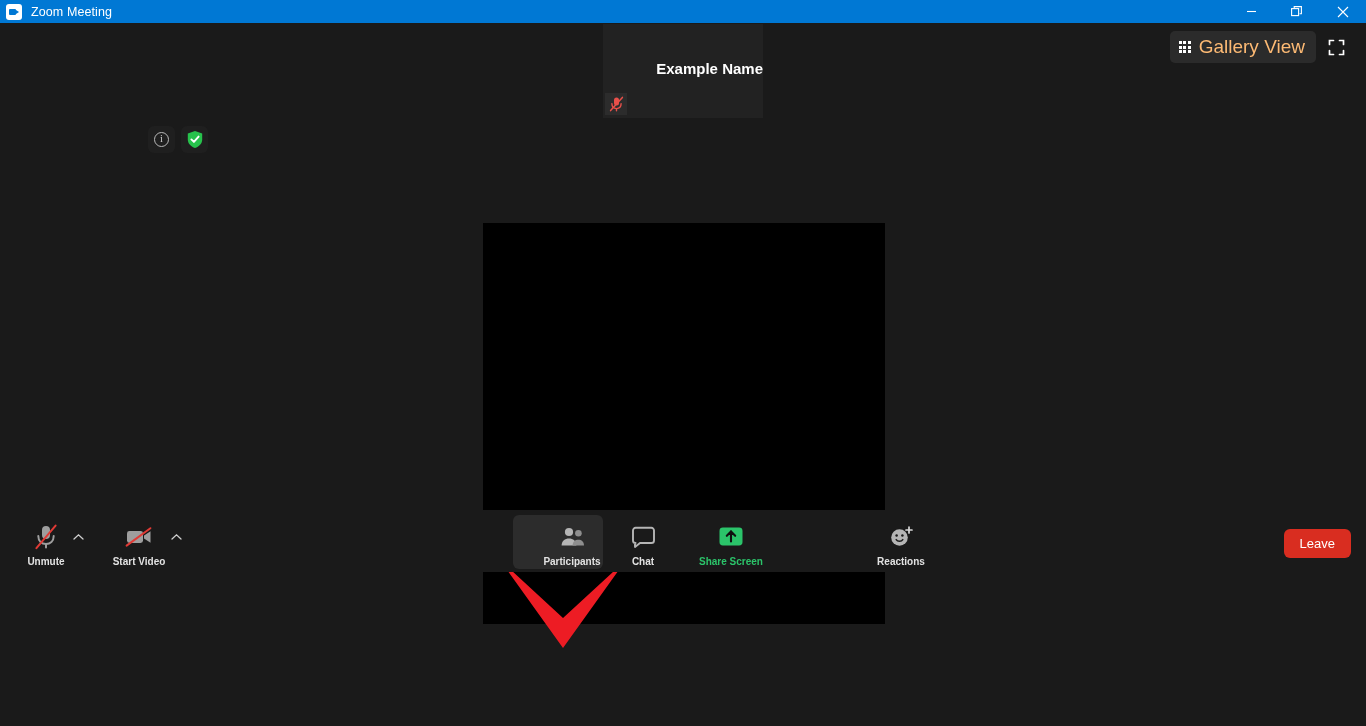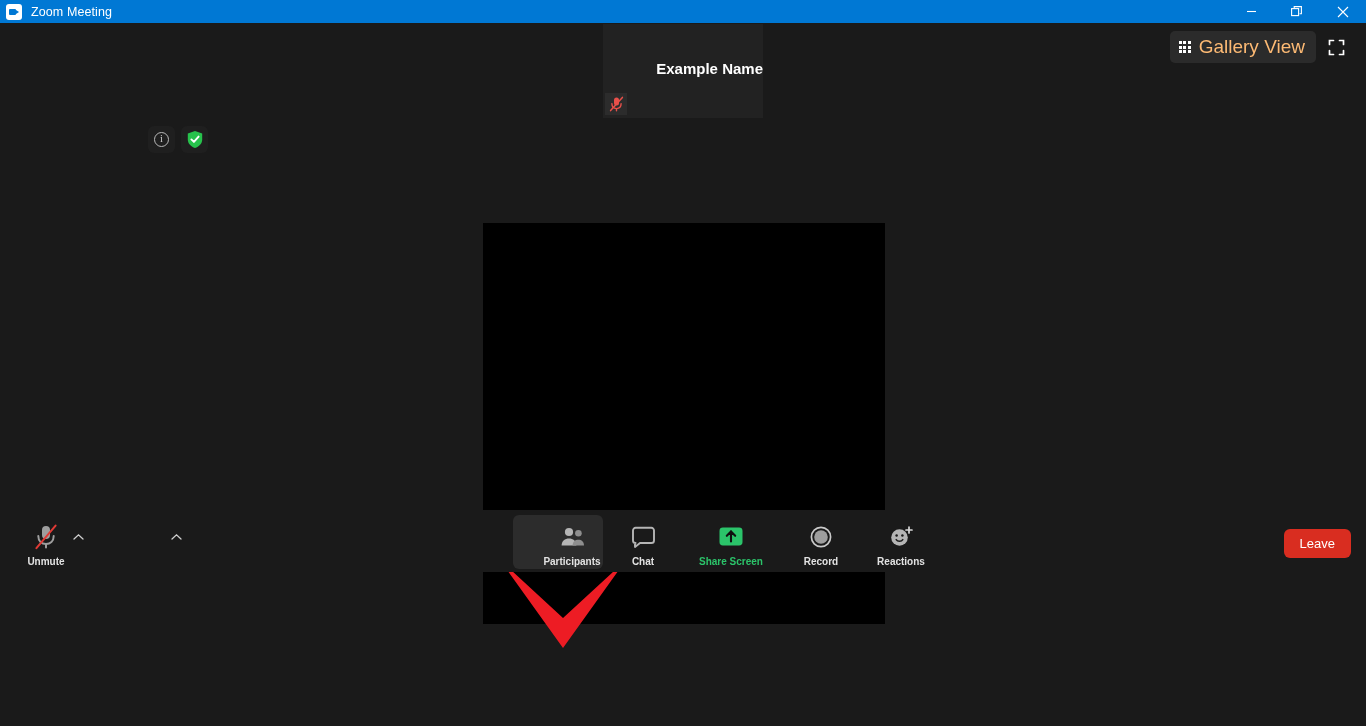--- a/index.html
+++ b/index.html
@@ -211,20 +211,30 @@
         </svg>
       </span>
       <span class="lbl">Unmute</span>
     </div>
     <div class="caret" style="left:71px;">
       <svg width="11" height="8" viewBox="0 0 11 8">
         <path d="M1 6 L5.5 1.8 L10 6" fill="none" stroke="#cfcfcf" stroke-width="1.3" stroke-linecap="round"></path>
       </svg>
     </div>
 
+    <div class="tb-item" style="left:94px;">
+      <span class="glyph">
+        <svg width="30" height="26" viewBox="0 0 30 26">
+          <rect x="3" y="7" width="16" height="12" rx="2.4" fill="#9e9e9e"></rect>
+          <path d="M20 11.5 L26.5 7.2 V18.8 L20 14.5 Z" fill="#9e9e9e"></path>
+          <path d="M2.6 21.6 L26.4 4.2" stroke="#e03a35" stroke-width="2" stroke-linecap="round"></path>
+        </svg>
+      </span>
+      <span class="lbl">Start Video</span>
+    </div>
     <div class="caret" style="left:169px;">
       <svg width="11" height="8" viewBox="0 0 11 8">
         <path d="M1 6 L5.5 1.8 L10 6" fill="none" stroke="#cfcfcf" stroke-width="1.3" stroke-linecap="round"></path>
       </svg>
     </div>
 
     <div class="tb-item active" style="left:513px; width:90px;padding-left:28px;">
       <span class="glyph">
         <svg width="26" height="24" viewBox="0 0 26 24">
           <circle cx="10" cy="7" r="4.1" fill="#b5b5b5"></circle>
@@ -248,29 +258,20 @@
     <div class="tb-item green" style="left:686px;">
       <span class="glyph">
         <svg width="30" height="24" viewBox="0 0 30 24">
           <rect x="3.5" y="2.5" width="23" height="18" rx="3.4" fill="#2bc46a"></rect>
           <path d="M15 6.4 L15 16.5 M15 6.4 L10.8 10.8 M15 6.4 L19.2 10.8" fill="none" stroke="#101010" stroke-width="2.1" stroke-linecap="round" stroke-linejoin="round"></path>
         </svg>
       </span>
       <span class="lbl">Share Screen</span>
     </div>
 
-    <div class="tb-item" style="left:776px;">
-      <span class="glyph">
-        <svg width="24" height="24" viewBox="0 0 24 24">
-          <circle cx="12" cy="12" r="9.6" fill="none" stroke="#c9c9c9" stroke-width="1.7"></circle>
-          <circle cx="12" cy="12" r="6.8" fill="#9e9e9e"></circle>
-        </svg>
-      </span>
-      <span class="lbl">Record</span>
-    </div>
 
     <div class="tb-item" style="left:856px;">
       <span class="glyph">
         <svg width="26" height="24" viewBox="0 0 26 24">
           <circle cx="11.5" cy="12.5" r="8.3" fill="#b5b5b5"></circle>
           <circle cx="8.6" cy="10.4" r="1.25" fill="#1a1a1a"></circle>
           <circle cx="14.4" cy="10.4" r="1.25" fill="#1a1a1a"></circle>
           <path d="M8.2 14.6 C9.5 16.7 13.5 16.7 14.8 14.6" fill="none" stroke="#1a1a1a" stroke-width="1.5" stroke-linecap="round"></path>
           <path d="M21 2 V8 M18 5 H24" stroke="#d7d7d7" stroke-width="1.7" stroke-linecap="round"></path>
         </svg>

